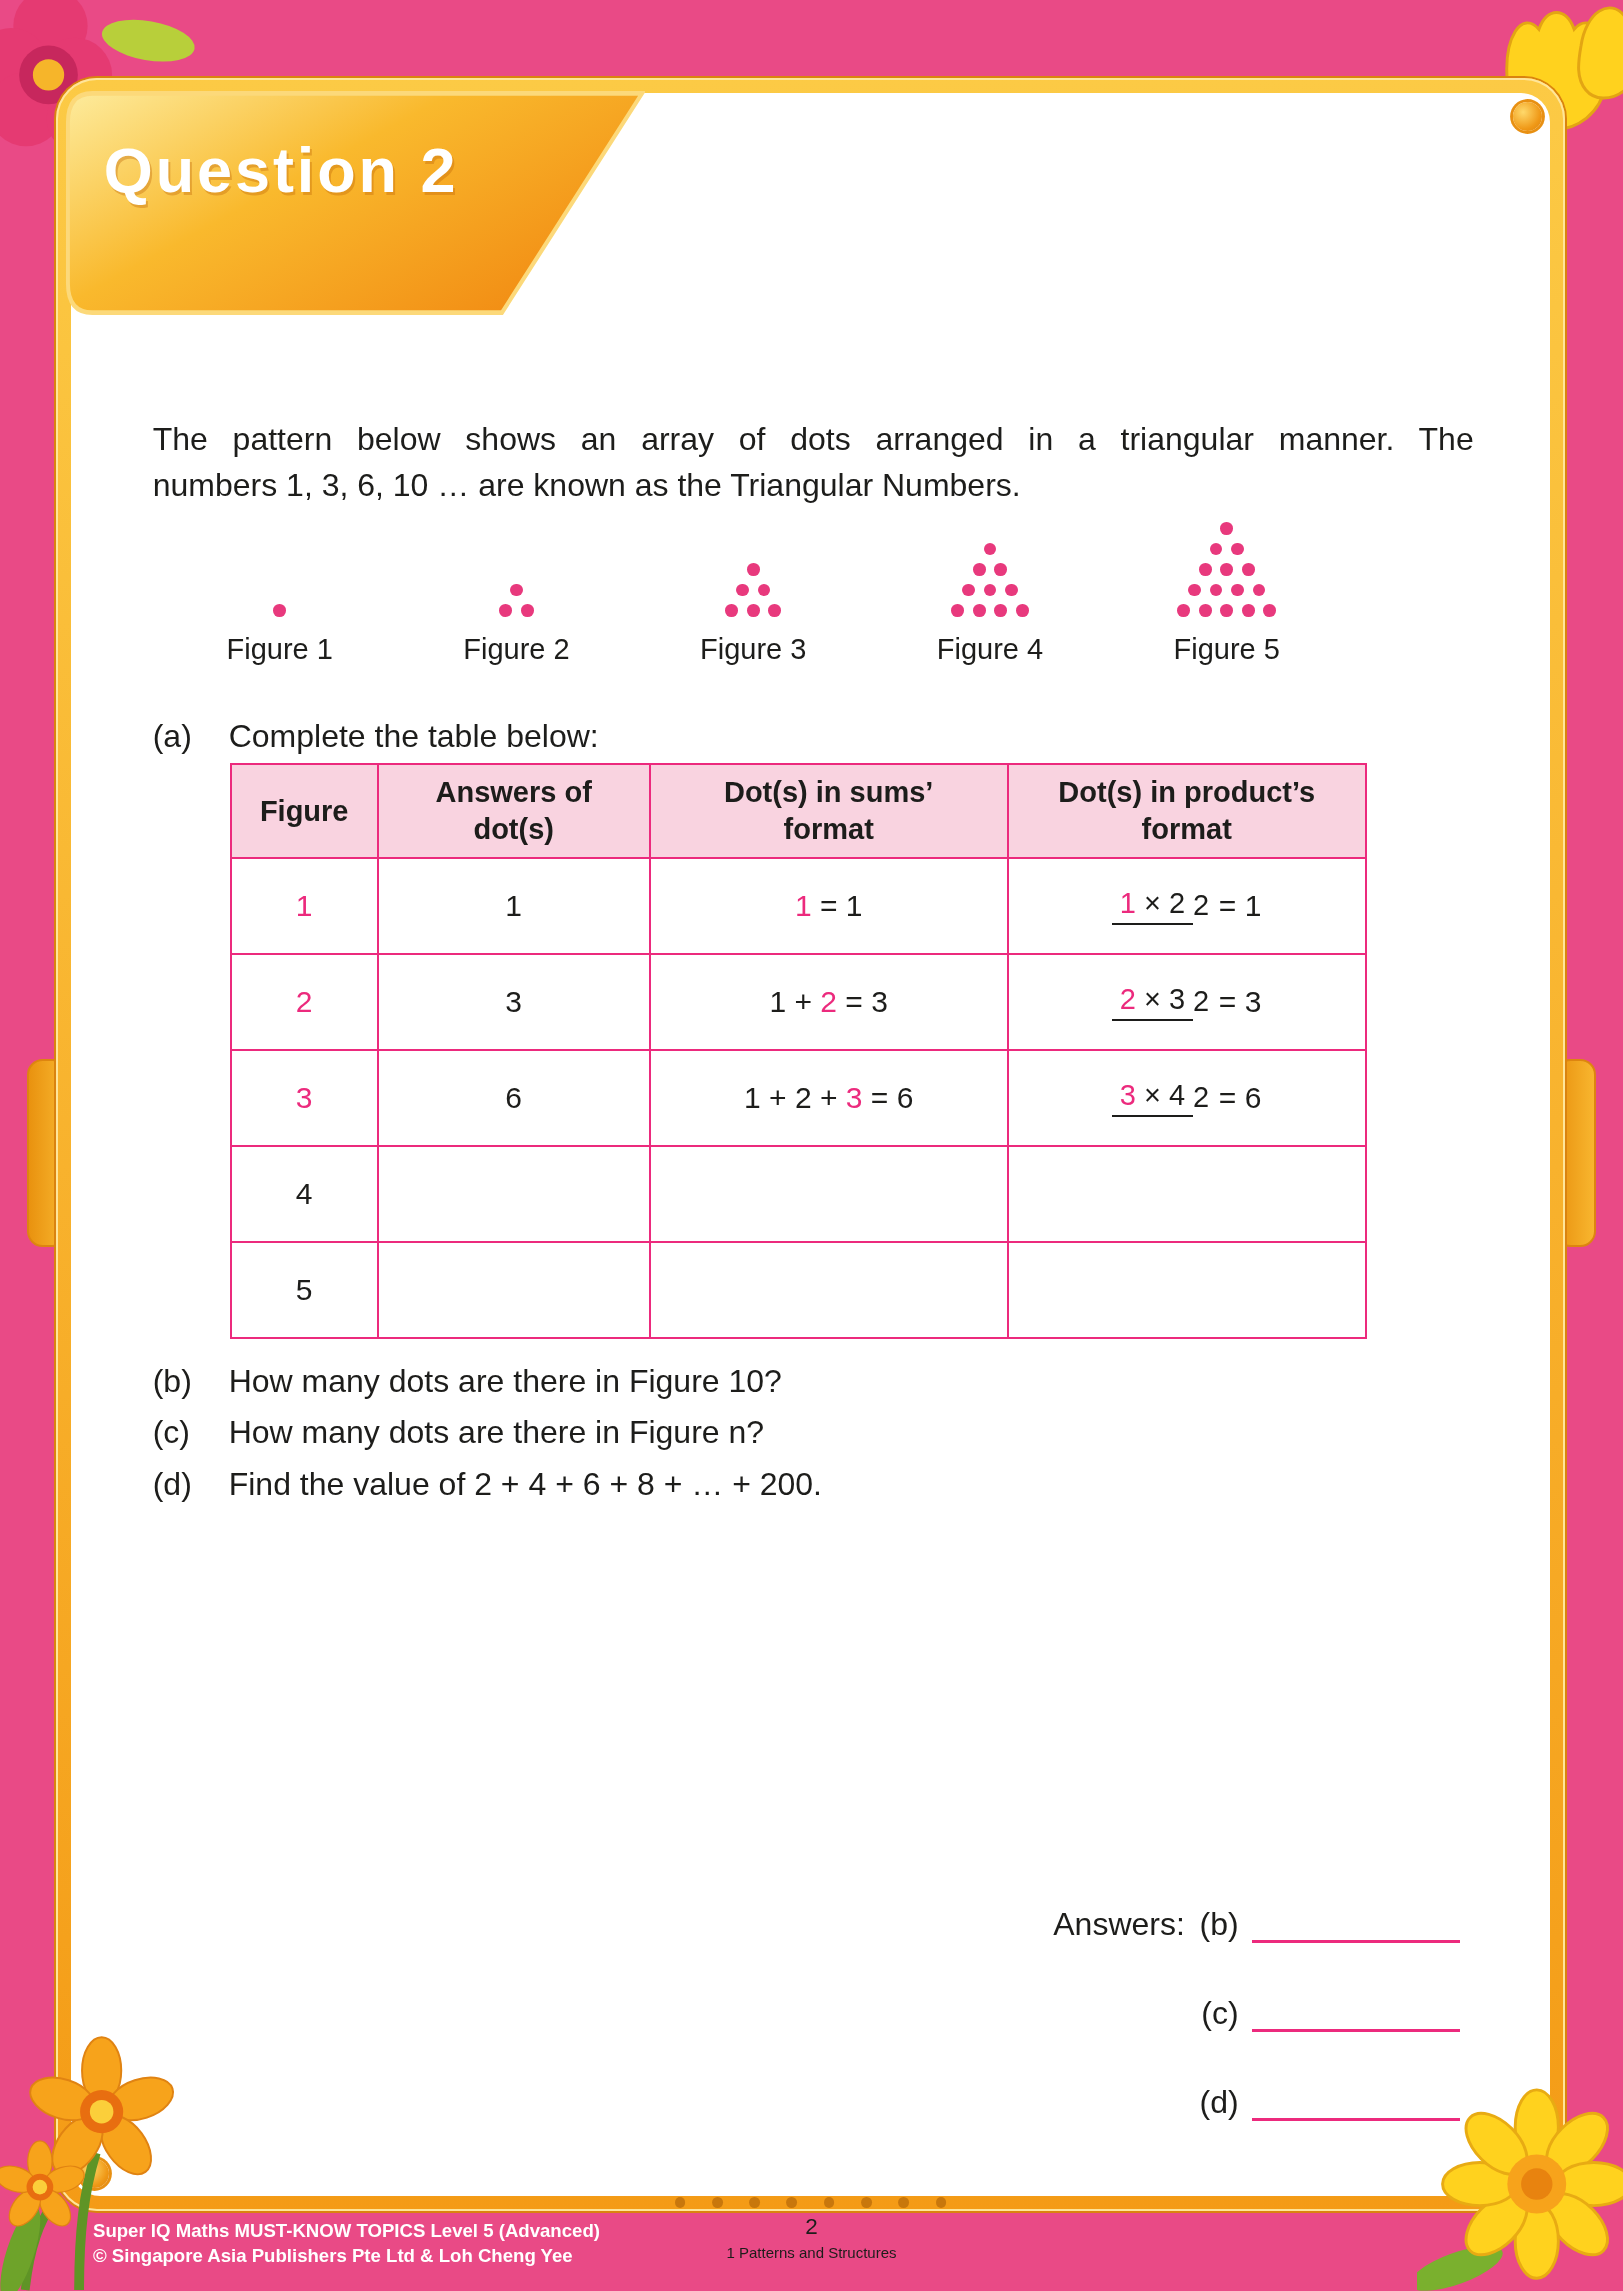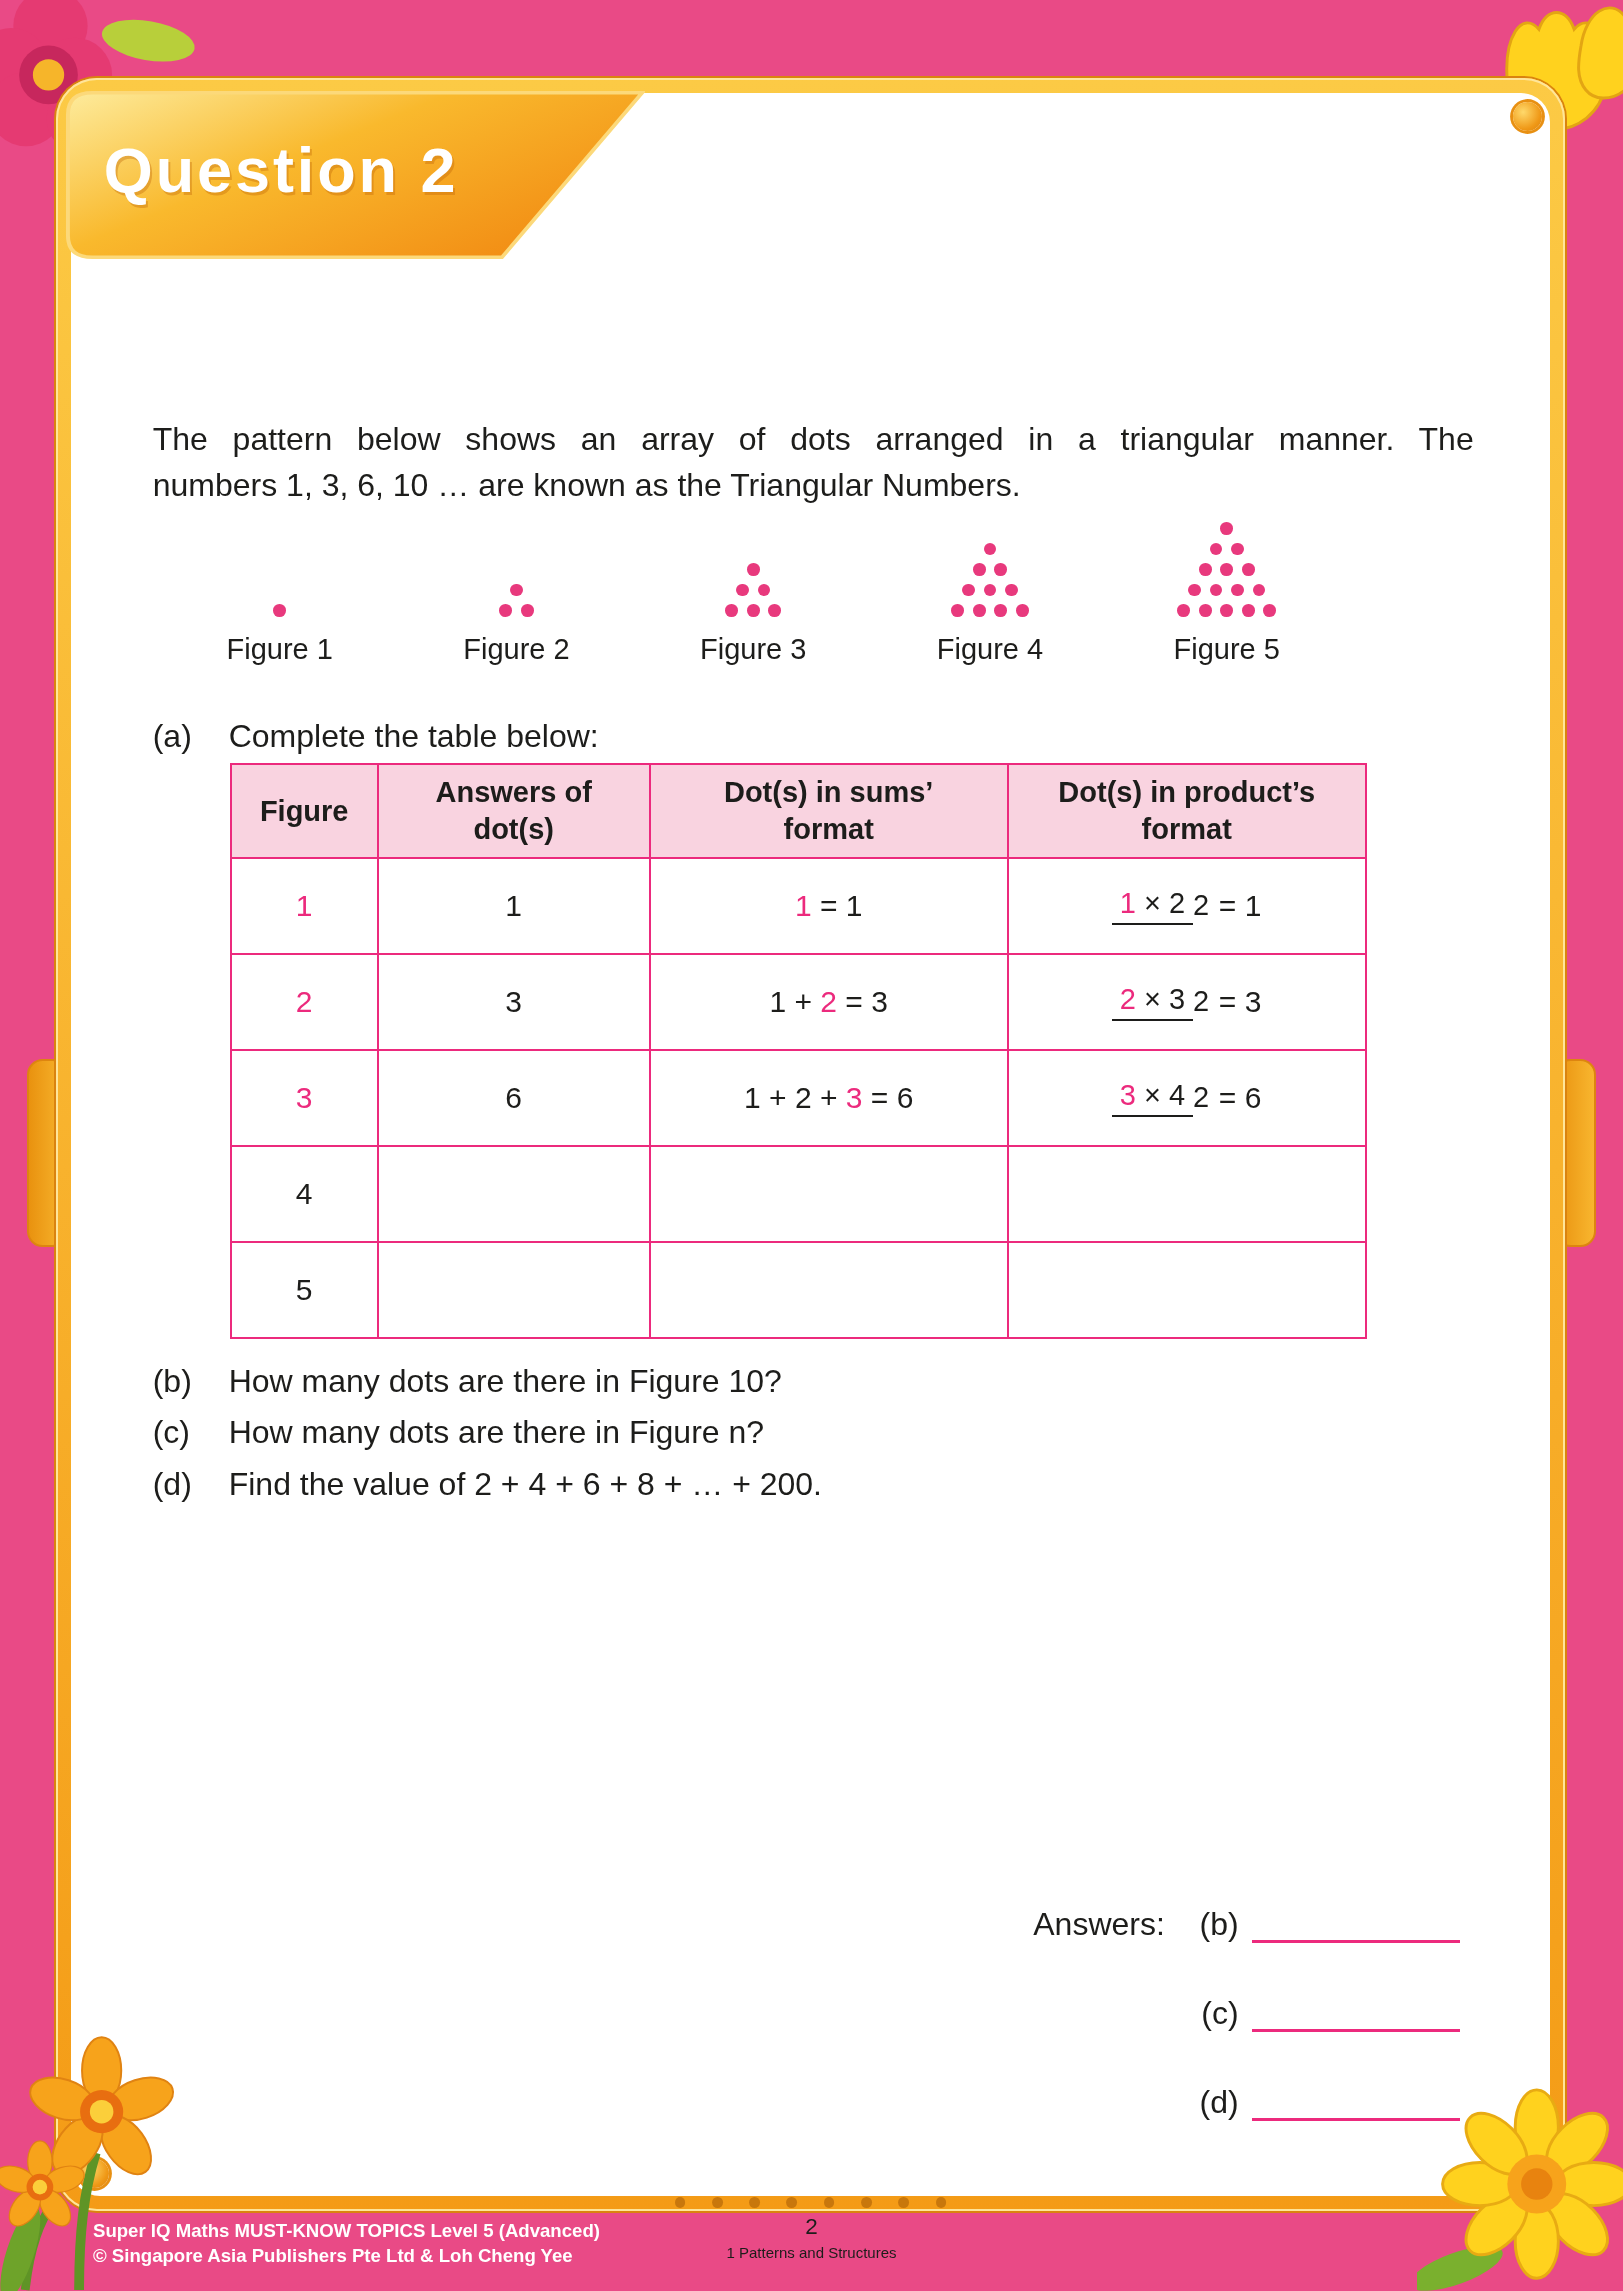--- a/index.html
+++ b/index.html
@@ -27,21 +27,21 @@
   .rivet{position:absolute;width:29px;height:29px;border-radius:50%;z-index:3;
          background:radial-gradient(circle at 35% 35%,#ffd96b,#ef9715 65%,#d9820f);
          box-shadow:0 0 0 2.9px #e89012}
   .rivet-tr{right:23.5px;top:23.5px}
   .rivet-bl{left:23.5px;bottom:23.5px}
   .rivet-br{right:23.5px;bottom:23.5px}
 
   .frame-dots{position:absolute;left:50%;bottom:2.9px;transform:translateX(-50%);display:flex;gap:26.5px;z-index:4}
   .frame-dot{width:10.8px;height:10.8px;border-radius:50%;background:#c8770c}
 
-  .banner{position:absolute;left:-5.9px;top:-2px;width:580px;height:168px;z-index:6}
+  .banner{position:absolute;left:-5.9px;top:-2px;width:580px;height:224px;z-index:6}
   .banner svg{position:absolute;inset:0;width:100%;height:100%}
   .banner-title{position:absolute;left:39px;top:43px;font-size:63px;font-weight:bold;color:#fff;
                 letter-spacing:2.9px;text-shadow:2px 2.9px 0 rgba(189,98,6,.35)}
 
   .intro{position:absolute;left:82px;top:323px;width:1321px;font-size:32px;line-height:46px}
   .intro-line1{text-align:justify;text-align-last:justify}
 
   .figures{position:absolute;left:116px;top:404px;width:1133px;display:flex;justify-content:space-between}
   .figure{display:flex;flex-direction:column;align-items:center;width:186px}
   .tri{display:flex;flex-direction:column;justify-content:flex-end;align-items:center;height:120px}
@@ -66,21 +66,21 @@
   .fraction{display:inline-flex;flex-direction:row;font-size:29px;line-height:1.15}
   .fraction .num{border-bottom:2.9px solid #1d1d1b;padding:0 7.8px 2.9px}
   .fraction .den{padding-top:2px}
 
   .questions{position:absolute;left:82px;top:1270px;display:flex;flex-direction:column;gap:14.7px;font-size:32px}
   .q-row{display:flex}
 
   .answers{position:absolute;right:90px;top:1813px;display:flex;flex-direction:column;align-items:flex-end;
            gap:52px;font-size:32px}
   .answer-row{display:flex;align-items:flex-end;gap:13.7px}
-  .answers-heading{margin-right:21px}
+  .answers-heading{margin-right:1px}
   .answer-line{display:inline-block;width:208px;height:37px;border-bottom:3.9px solid var(--accent-magenta,#ec2a7d)}
 
   .footer-left{position:absolute;left:93px;top:2218px;font-size:18.6px;font-weight:bold;line-height:1.35;
                color:#ffffff;z-index:6}
   .footer-center{position:absolute;left:0;right:0;top:2214px;text-align:center;z-index:6;color:#1d1d1b}
   .footer-center .page-num{font-size:22.5px}
   .footer-center .chapter{font-size:15px;margin-top:4px}
 </style>
 </head>
 <body>

